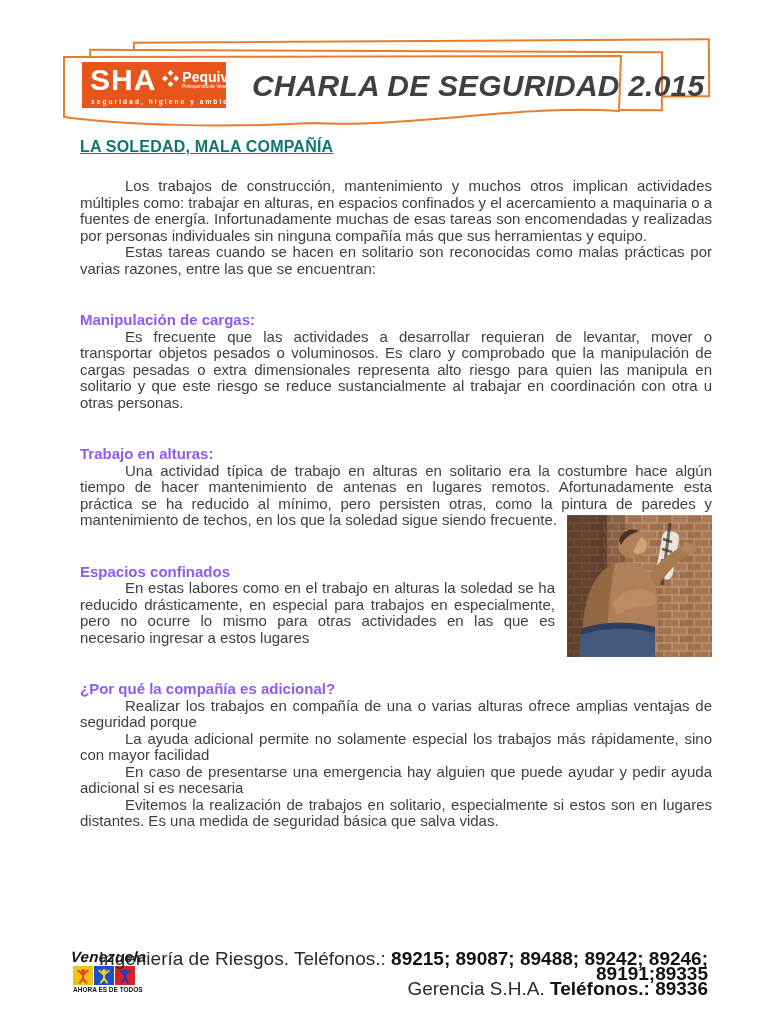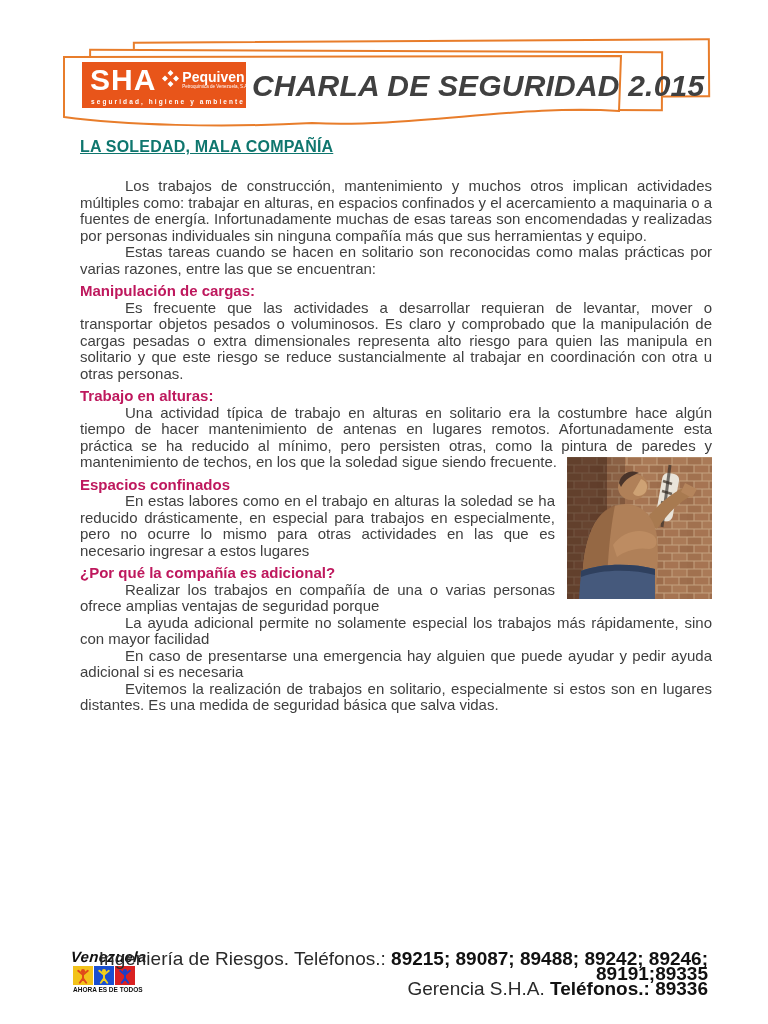--- a/index.html
+++ b/index.html
@@ -6,40 +6,40 @@
   .page{position:relative;width:768px;height:1024px;background:#ffffff;overflow:hidden;
         font-family:"Liberation Sans",sans-serif;}
 
   
   .hdr-rect{position:absolute;background:#fff;border:2px solid #e87d2b;}
   .hdr-back{left:133px;top:40px;width:573px;height:55px;transform:rotate(-0.35deg);z-index:1;}
   .hdr-mid{left:89px;top:50px;width:570px;height:56px;transform:rotate(0.25deg);z-index:2;}
   .hdr-front{position:absolute;left:62px;top:54px;width:562px;height:76px;z-index:3;}
 
   
-  .sha-logo{position:absolute;left:82px;top:62px;width:164px;height:46px;z-index:4;
+  .sha-logo{position:absolute;left:82px;top:62px;width:144px;height:46px;z-index:4;
             color:#fff;display:flex;align-items:flex-start;}
   .sha-text{font-size:30px;font-weight:bold;line-height:1;padding:3px 6px 0 8px;letter-spacing:1px;}
   .peq-row{display:flex;gap:3px;padding-top:8px;}
   .peq-col{display:flex;flex-direction:column;line-height:1;}
   .peq-name{font-size:14px;font-weight:bold;}
   .peq-sub{font-size:4.5px;margin-top:1px;white-space:nowrap;}
   .sha-tagline{position:absolute;left:9px;bottom:3px;font-size:6.5px;letter-spacing:2.1px;
                white-space:nowrap;font-weight:bold;}
 
   .doc-title{position:absolute;left:252px;top:69px;z-index:4;font-size:30px;font-weight:bold;
              font-style:italic;color:#404040;white-space:nowrap;letter-spacing:0.2px;}
 
   
   .main-heading{position:absolute;left:80px;top:138px;font-size:16px;font-weight:bold;
                 color:#0f766e;text-decoration:underline;letter-spacing:0.2px;}
   .body-wrap{position:absolute;left:80px;top:178px;width:632px;font-size:15px;line-height:16.5px;
              text-align:justify;color:#3f3f3f;}
   .para{margin:0;text-indent:45px;}
-  .sec{margin:6px 0 0 0;font-size:15px;font-weight:bold;color:#be185d;text-align:left;}
+  .sec{margin:35px 0 0 0;font-size:15px;font-weight:bold;color:#8b5cf6;text-align:left;}
 
   .photo-float{float:right;width:145px;height:142px;margin:-14px 0 10px 12px;}
   .photo-float svg{display:block;}
 
   
   .ven-logo{position:absolute;left:71px;top:948px;width:80px;}
   .ven-word{font-size:15px;font-weight:bold;font-style:italic;color:#101010;transform:skewX(-4deg);
             letter-spacing:0.3px;}
   .ven-squares{display:flex;gap:1px;margin:1px 0 1px 2px;}
   .ven-sq{width:20px;height:19px;display:flex;align-items:center;justify-content:center;}
@@ -122,21 +122,21 @@
         <path d="M74,22 C80,24 82,30 78,36 C74,40 68,40 66,36 Z" fill="#d2a578" opacity="0.9"></path>
 
         <path d="M12,142 L14,114 C34,106 66,106 88,112 L88,142 Z" fill="#45597c"></path>
         <path d="M14,114 C34,106 66,106 88,112 L88,118 C66,112 34,112 14,120 Z" fill="#2f405e"></path>
       </svg>
     </div>
 
     <p class="sec">Espacios confinados</p>
     <p class="para">En estas labores como en el trabajo en alturas la soledad se ha reducido drásticamente, en especial para trabajos en especialmente, pero no ocurre lo mismo para otras actividades en las que es necesario ingresar a estos lugares</p>
     <p class="sec">¿Por qué la compañía es adicional?</p>
-    <p class="para">Realizar los trabajos en compañía de una o varias personas ofrece amplias ventajas de seguridad porque</p>
+    <p class="para">Realizar los trabajos en compañía de una o varias alturas ofrece amplias ventajas de seguridad porque</p>
     <p class="para">La ayuda adicional permite no solamente especial los trabajos más rápidamente, sino con mayor facilidad</p>
     <p class="para">En caso de presentarse una emergencia hay alguien que puede ayudar y pedir ayuda adicional si es necesaria</p>
     <p class="para">Evitemos la realización de trabajos en solitario, especialmente si estos son en lugares distantes. Es una medida de seguridad básica que salva vidas.</p>
   </div>
 
   <div class="ven-logo">
     <div class="ven-word">Venezuela</div>
     <div class="ven-squares">
       <div class="ven-sq" style="background:#f2c21a;">
         <svg width="16" height="16" viewBox="0 0 20 20">

